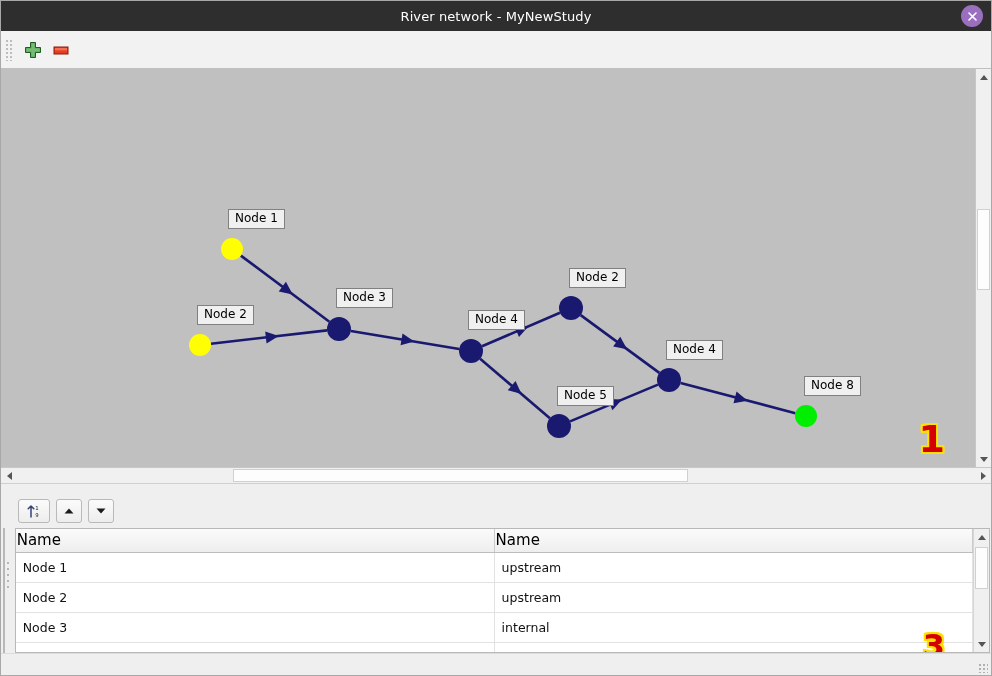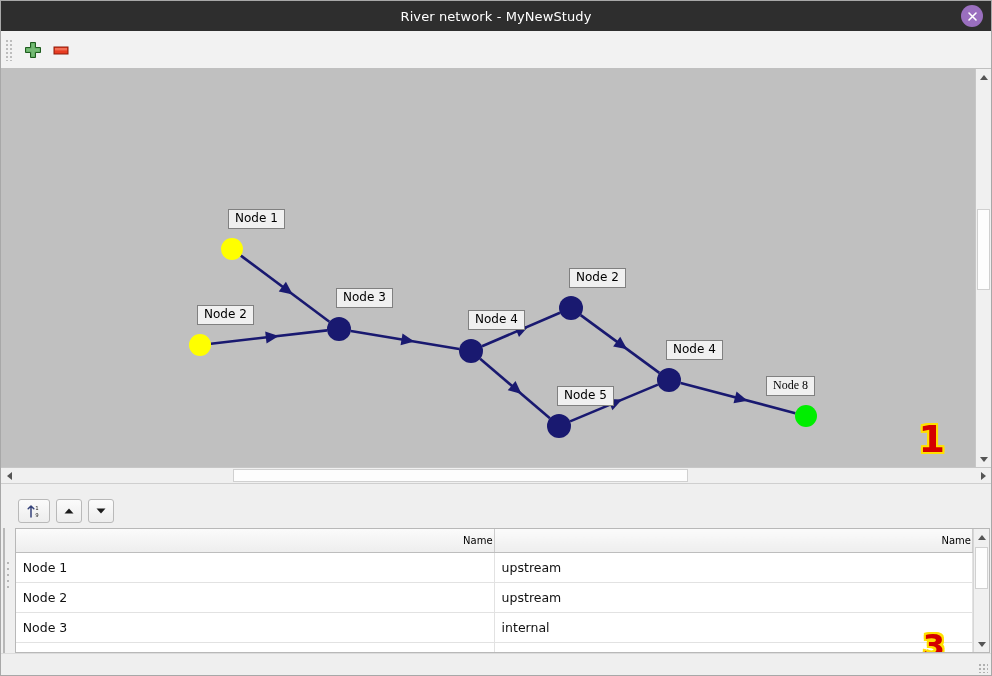--- a/index.html
+++ b/index.html
@@ -210,22 +210,22 @@
     table-layout: fixed;
     font-size: 12.5px;
   }
   table.grid th {
     background: linear-gradient(#fbfbfb, #eeeeee);
     border-right: 1px solid #cccccc;
     border-bottom: 1px solid #bdbdbd;
     font-weight: normal;
     color: #000;
     height: 23px;
-    font-size: 10px;
-    text-align: right;
+    font-size: 15px;
+    text-align: left;
   }
   table.grid td {
     border-right: 1px solid #e2e2e2;
     border-bottom: 1px solid #e2e2e2;
     height: 30px;
     padding: 0 7px;
     color: #111;
     background: #ffffff;
     white-space: nowrap;
     overflow: hidden;
@@ -315,21 +315,21 @@
           </g>
       </svg>
       <div id="labels-layer">
           <div class="node-label" style="left: 227px; top: 140px;">Node 1</div>
           <div class="node-label" style="left: 196px; top: 236px;">Node 2</div>
           <div class="node-label" style="left: 335px; top: 219px;">Node 3</div>
           <div class="node-label" style="left: 467px; top: 241px;">Node 4</div>
           <div class="node-label" style="left: 568px; top: 199px;">Node 2</div>
           <div class="node-label" style="left: 556px; top: 317px;">Node 5</div>
           <div class="node-label" style="left: 665px; top: 271px;">Node 4</div>
-          <div class="node-label" style="left: 765px; top: 307px; font-family: Liberation Serif, serif;">Node 8</div>
+          <div class="node-label" style="left: 803px; top: 307px;">Node 8</div>
         </div>
       <div class="annot annot-1">1</div>
     </div>
 
     <div class="vscroll">
       <div class="sb-arrow">
           <div class="tri tri-up"></div>
         </div>
       <div class="sb-track">
         <div class="sb-thumb" style="top:34%;height:22%;"></div>

